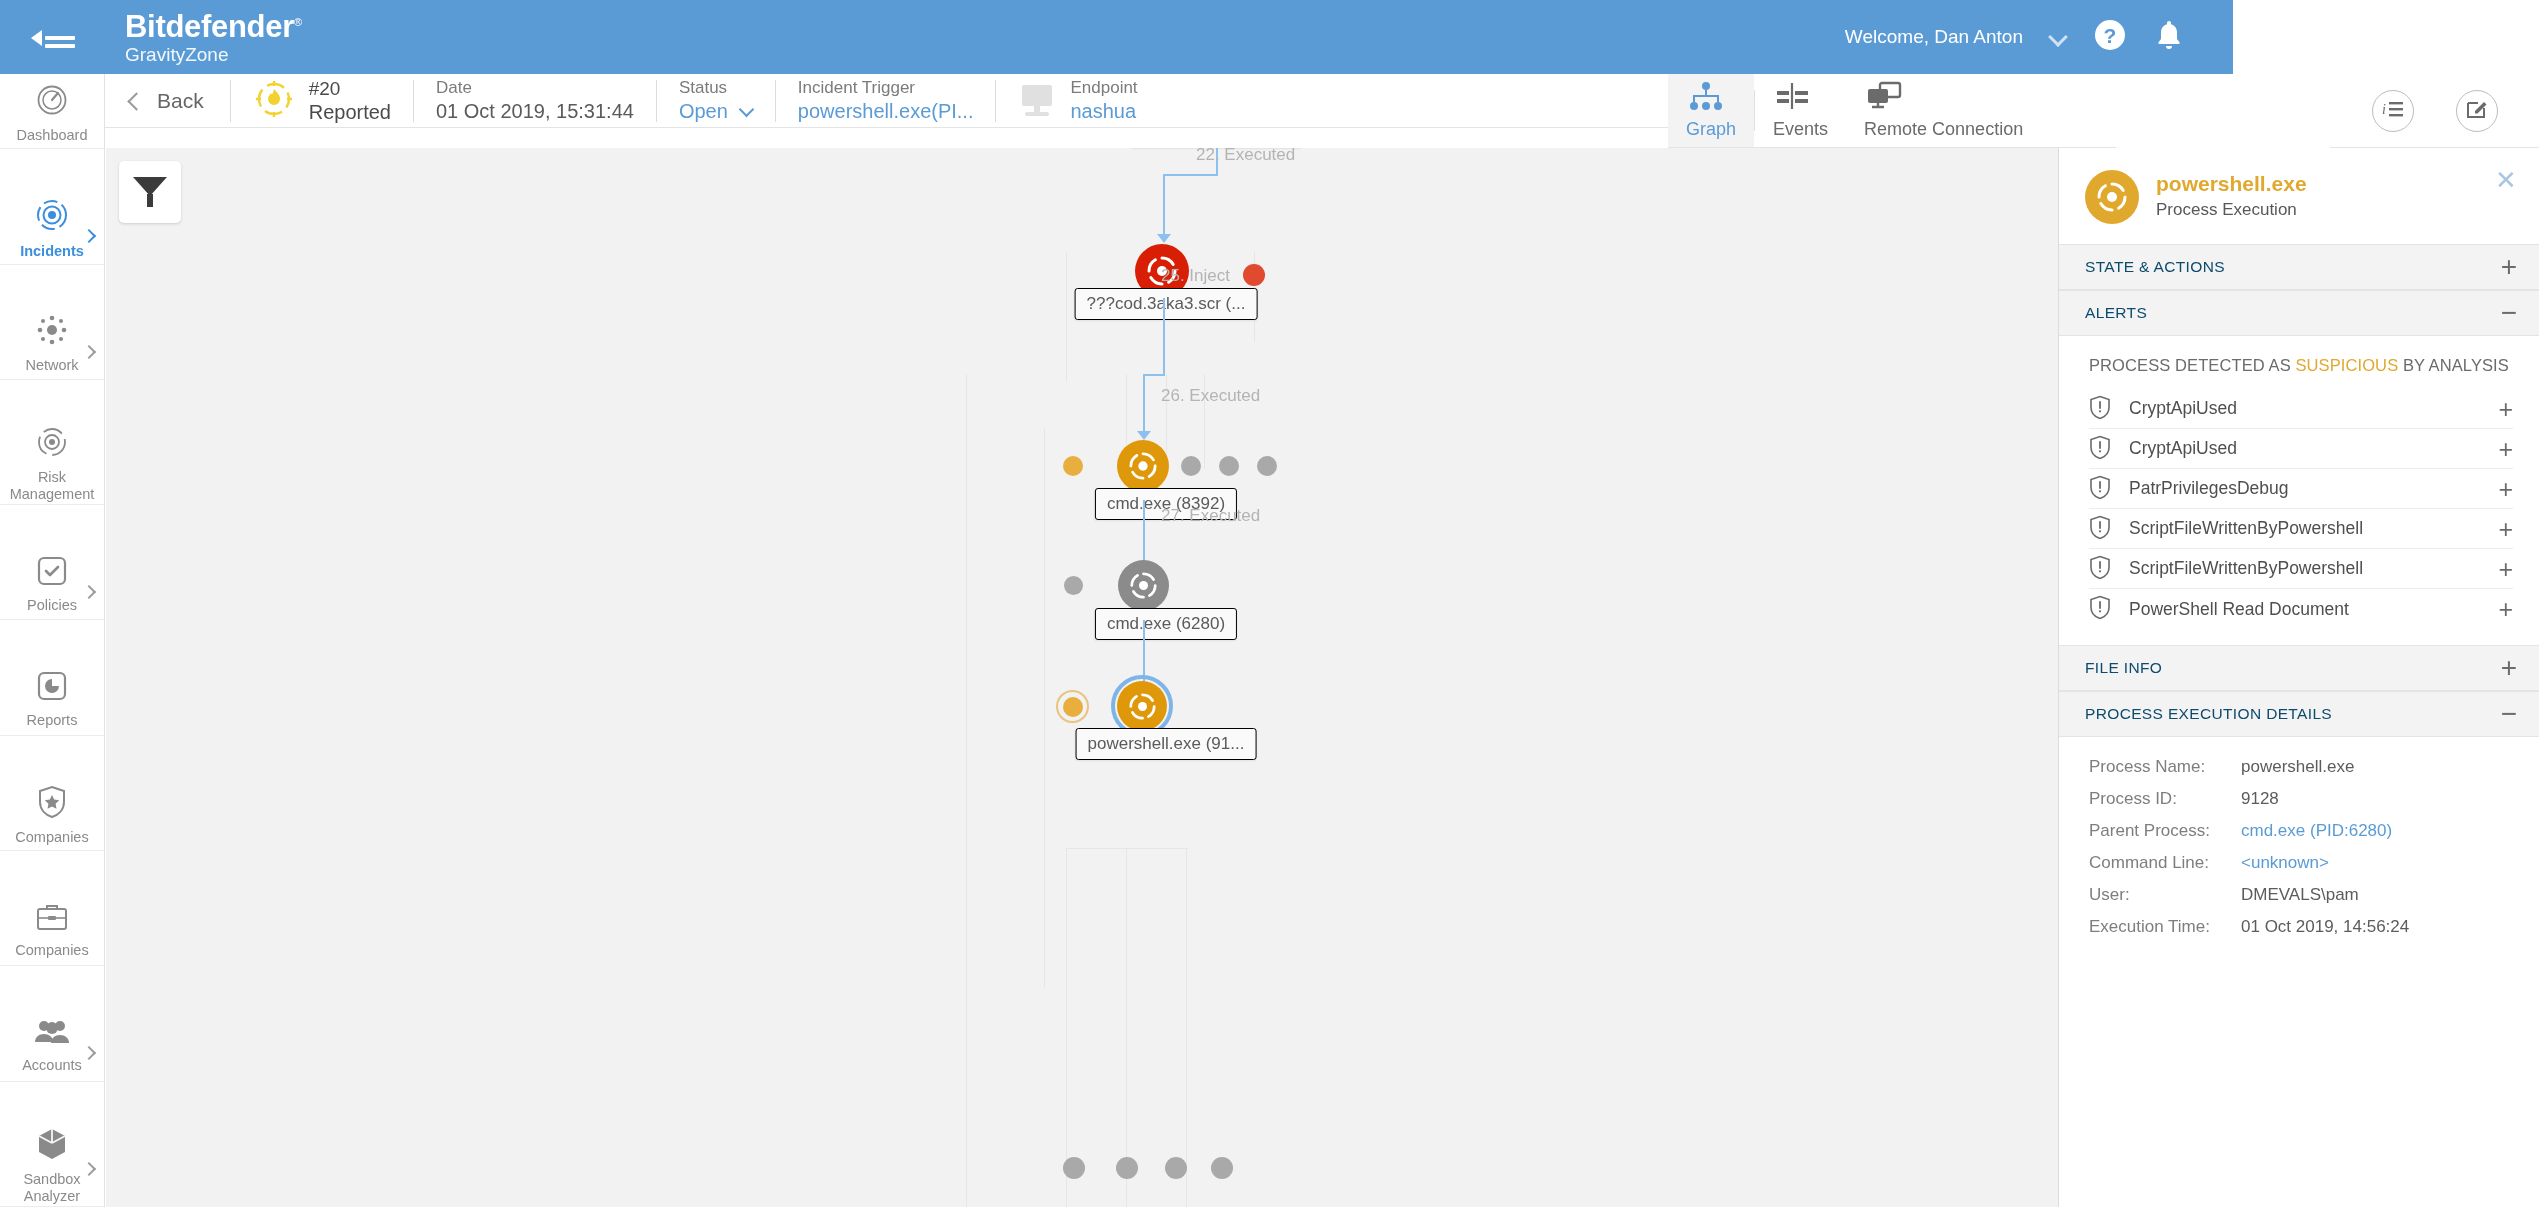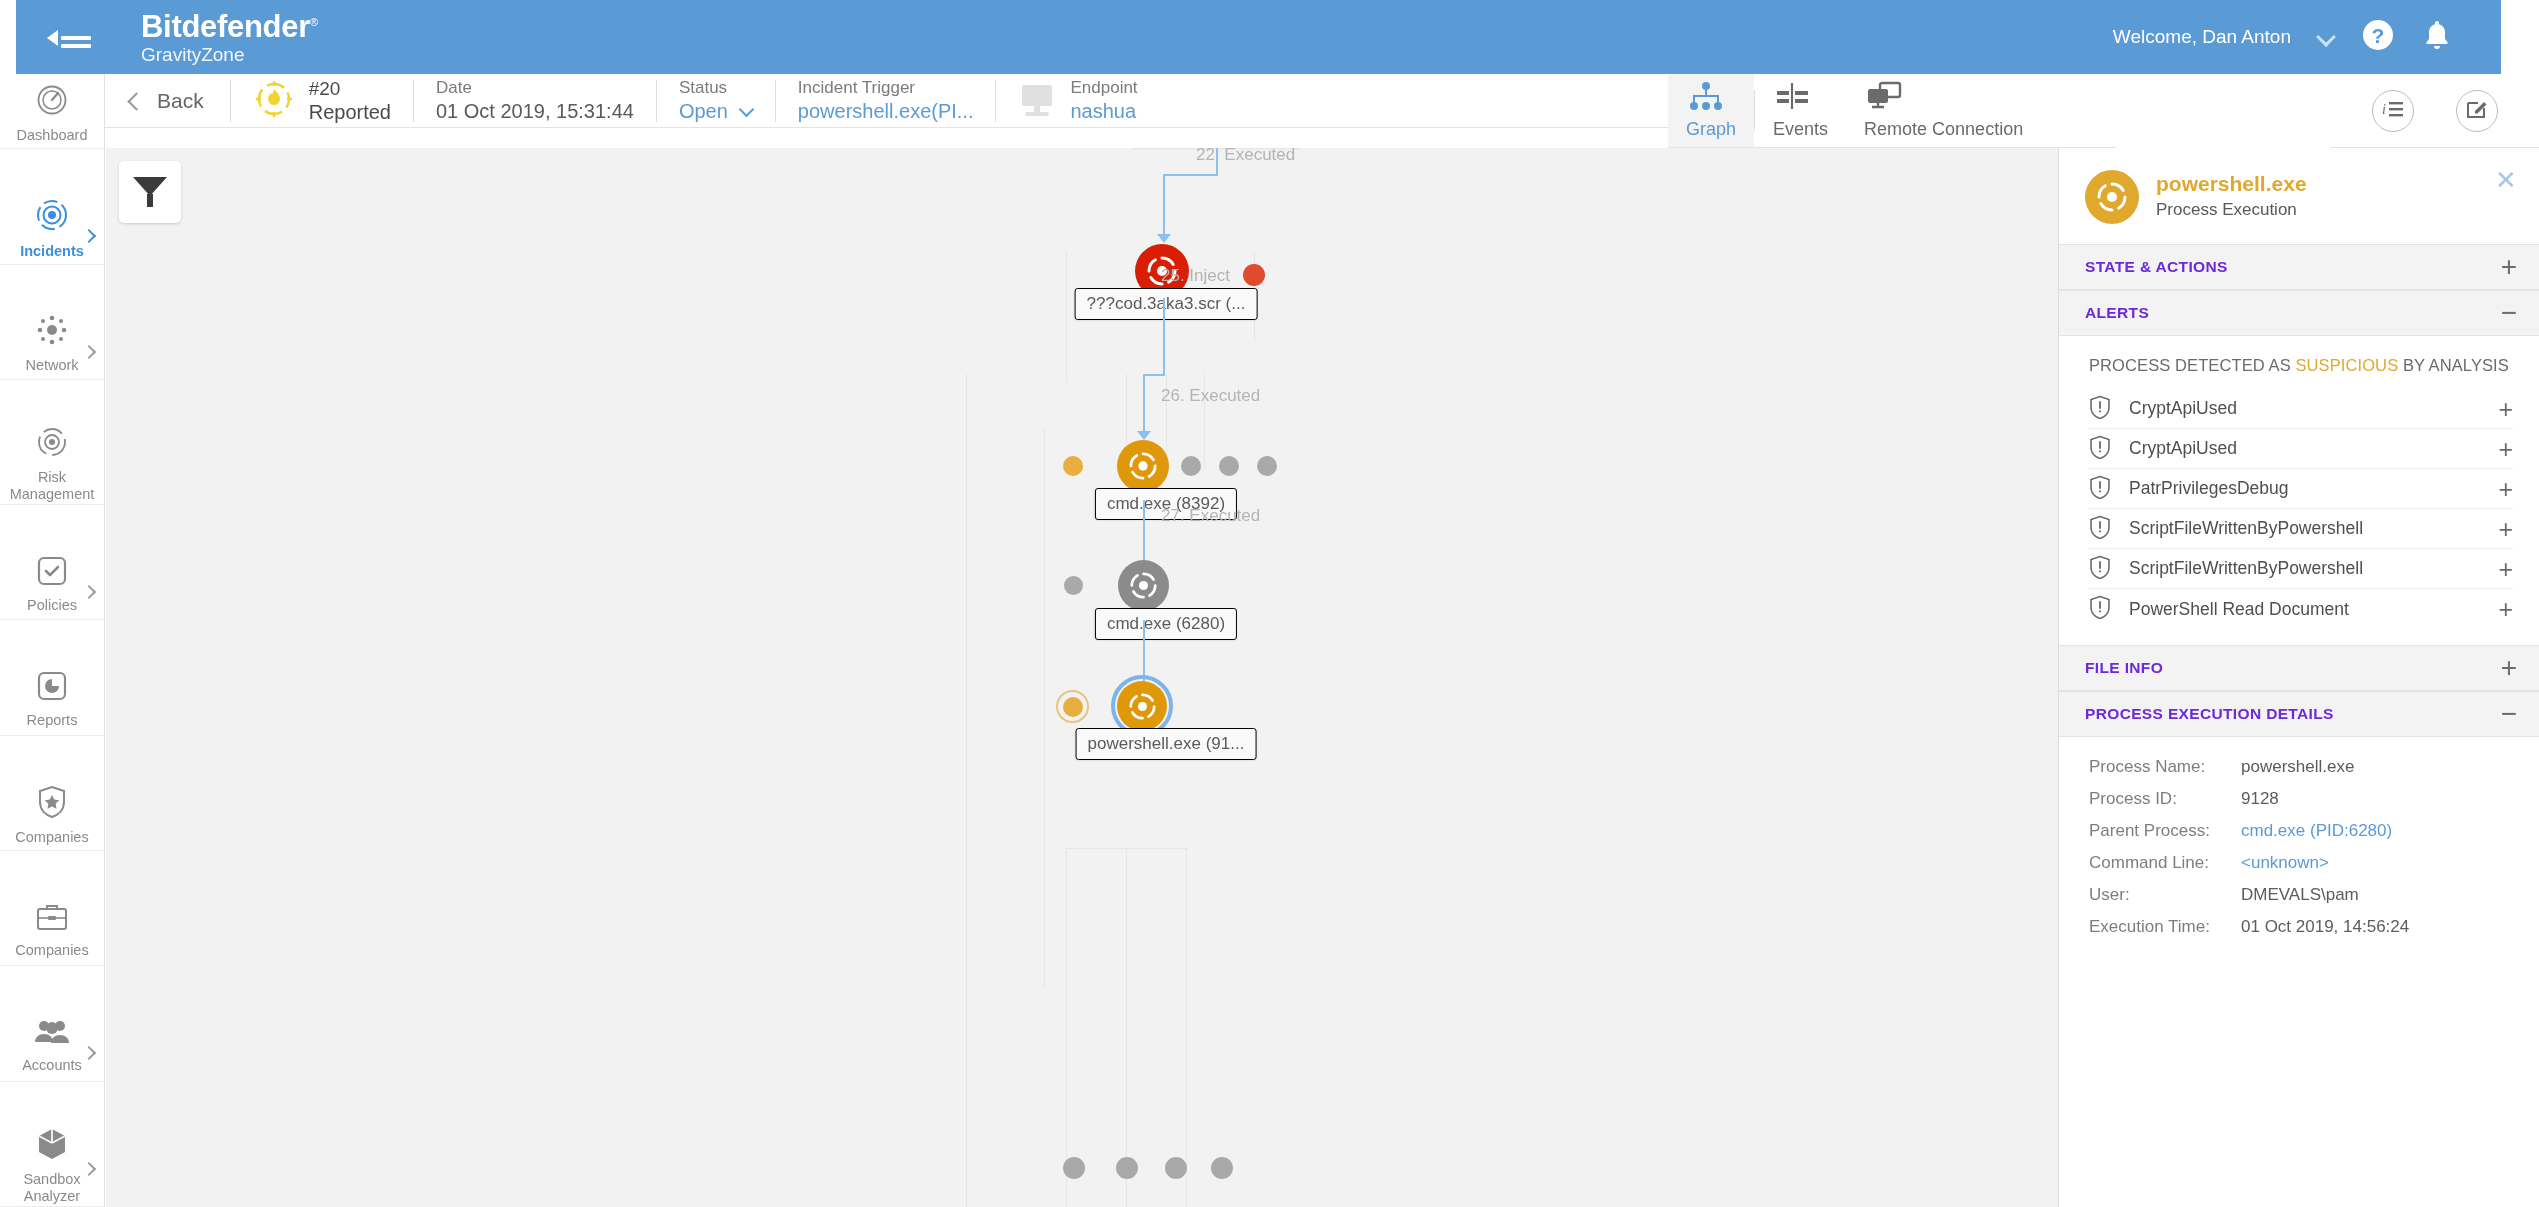--- a/index.html
+++ b/index.html
@@ -4,21 +4,21 @@
 <style>
   * { box-sizing: border-box; margin: 0; padding: 0; }
   html, body {
     width: 2539px; height: 1207px;
     font-family: "Liberation Sans", sans-serif;
     background: #ffffff; overflow: hidden;
   }
 
   
   .topbar {
-    position: absolute; left: 16px; top: 0; width: 2485px; height: 74px;
+    position: absolute; left: 0; top: 0; width: 2233px; height: 74px;
     background: #5b9bd5; display: flex; align-items: center;
   }
   .hamburger {
     width: 105px; height: 74px; display: flex; align-items: center;
     justify-content: center; cursor: pointer;
   }
   .hamburger .hb-lines { position: relative; width: 44px; height: 30px; }
   .hamburger .hb-lines i {
     position: absolute; right: 0; height: 4px; background: #fff; border-radius: 1px;
   }
@@ -196,21 +196,21 @@
   .ph-sub { font-size: 17px; color: #585858; margin-top: 2px; }
   .ph-close {
     position: absolute; right: 22px; top: 22px; width: 22px; height: 22px;
     cursor: pointer; color: #a9c6e2; font-size: 26px; line-height: 20px;
   }
   .sec-head {
     background: #f3f3f3; border-top: 1px solid #e4e4e4; border-bottom: 1px solid #e4e4e4;
     height: 46px; display: flex; align-items: center; padding: 0 22px 0 26px;
     cursor: pointer;
   }
-  .sec-title { font-size: 15.5px; font-weight: bold; color: #6d28d9; letter-spacing: .35px; }
+  .sec-title { font-size: 15.5px; font-weight: normal; color: #0c4a6e; letter-spacing: .35px; }
   .sec-toggle { margin-left: auto; font-size: 28px; color: #6b6b6b; line-height: 20px; font-weight: 300;}
   .alerts-intro {
     font-size: 16.5px; color: #6b6b6b; padding: 20px 26px 14px 30px; letter-spacing: .1px;
   }
   .alerts-intro .susp { color: #e0a92e; }
   .alert-row {
     display: flex; align-items: center; height: 40px; margin: 0 26px 0 30px;
     border-bottom: 1px solid #ececec; cursor: pointer;
   }
   .alert-row:last-child { border-bottom: none; }

